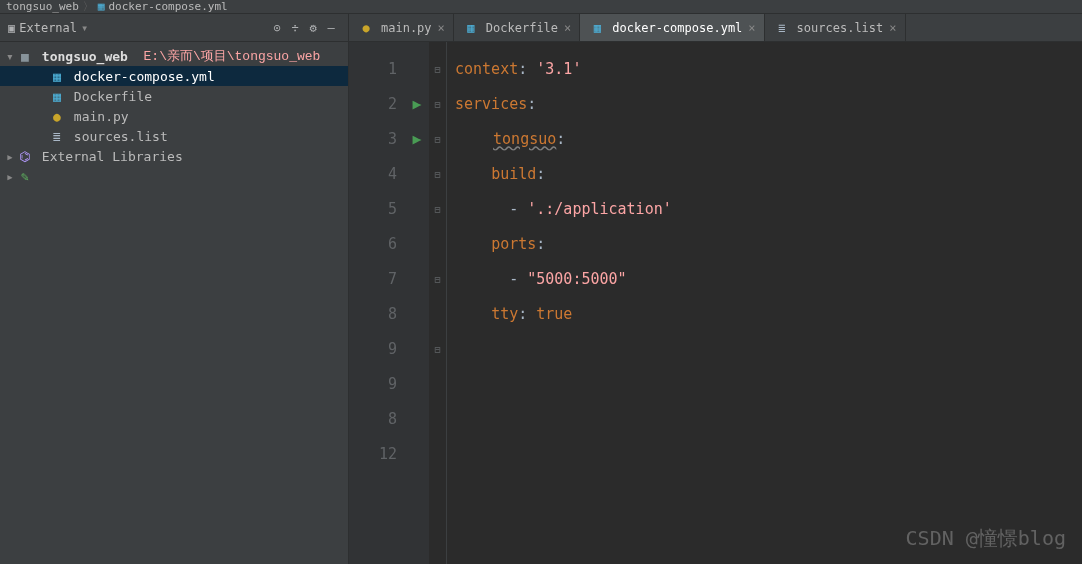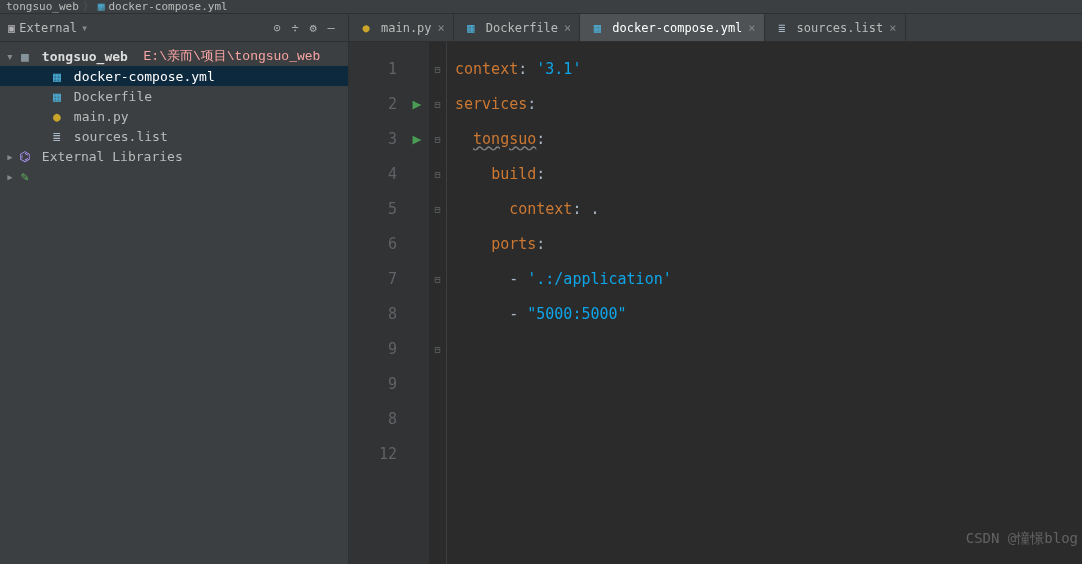--- a/index.html
+++ b/index.html
@@ -102,37 +102,37 @@
   .fold-col {
     width: 18px;
     background: #2b2b2b;
     border-right: 1px solid #3c3f41;
     padding-top: 10px;
   }
   .fold { height: 35px; display:flex; align-items:center; justify-content:center; color:#606366; }
   .code { flex: 1; padding: 10px 10px 0 8px; position: relative; }
   .code-line { height: 35px; white-space: pre; }
   .k-key { color: #cc7832; }
-  .k-str { color: #0ea5e9; }
+  .k-str { color: #fca5a5; }
   .k-word { color: #cc7832; }
   .k-plain { color: #a9b7c6; }
-  .underline-wavy { text-decoration: underline wavy #808080; }
+  .underline-wavy { text-decoration: underline wavy #808080; margin-left: 20px; }
   .cursor-caret {
     display: inline-block;
     width: 1px;
     height: 20px;
     background: #bbb;
     vertical-align: middle;
   }
   .watermark {
     position: absolute;
-    right: 4px;
+    right: 16px;
     bottom: 8px;
     color: rgba(200,200,200,0.35);
-    font-size: 14px;
+    font-size: 20px;
   }
   .gutter .ln { height: 35px; }
 </style>
 </head>
 <body>
 
 <div class="breadcrumb">
   <span>tongsuo_web</span>
   <span style="margin:0 4px;color:#666">〉</span>
   <span style="color:#4db0d8;margin-right:4px">▦</span>
@@ -270,21 +270,21 @@
           </div>
           <div class="fold"></div>
           <div class="fold"></div>
           <div class="fold"></div>
         </div>
       <div class="code" id="code">
           <div class="code-line"><span class="k-key">context</span><span class="k-plain">: </span><span class="k-str">'3.1'</span></div>
           <div class="code-line"><span class="k-key">services</span><span class="k-plain">:</span></div>
           <div class="code-line"><span class="k-plain">  </span><span class="k-key underline-wavy">tongsuo</span><span class="k-plain">:</span></div>
           <div class="code-line"><span class="k-plain">    </span><span class="k-key">build</span><span class="k-plain">:</span></div>
-          <div class="code-line"><span class="k-plain">      </span><span class="k-key">context</span><span class="k-plain">: .</span></div>
+          <div class="code-line"><span class="k-plain">      - </span><span class="k-str">'.:/application'</span></div>
           <div class="code-line"><span class="k-plain">    </span><span class="k-key">ports</span><span class="k-plain">:</span></div>
-          <div class="code-line"><span class="k-plain">      - </span><span class="k-str">'.:/application'</span></div>
           <div class="code-line"><span class="k-plain">      - </span><span class="k-str">"5000:5000"</span></div>
+          <div class="code-line"><span class="k-plain">    </span><span class="k-key">tty</span><span class="k-plain">: </span><span class="k-word">true</span></div>
           <div class="watermark">CSDN @憧憬blog</div>
         </div>
     </div>
   </div>
 </div>
 
 </body></html>

